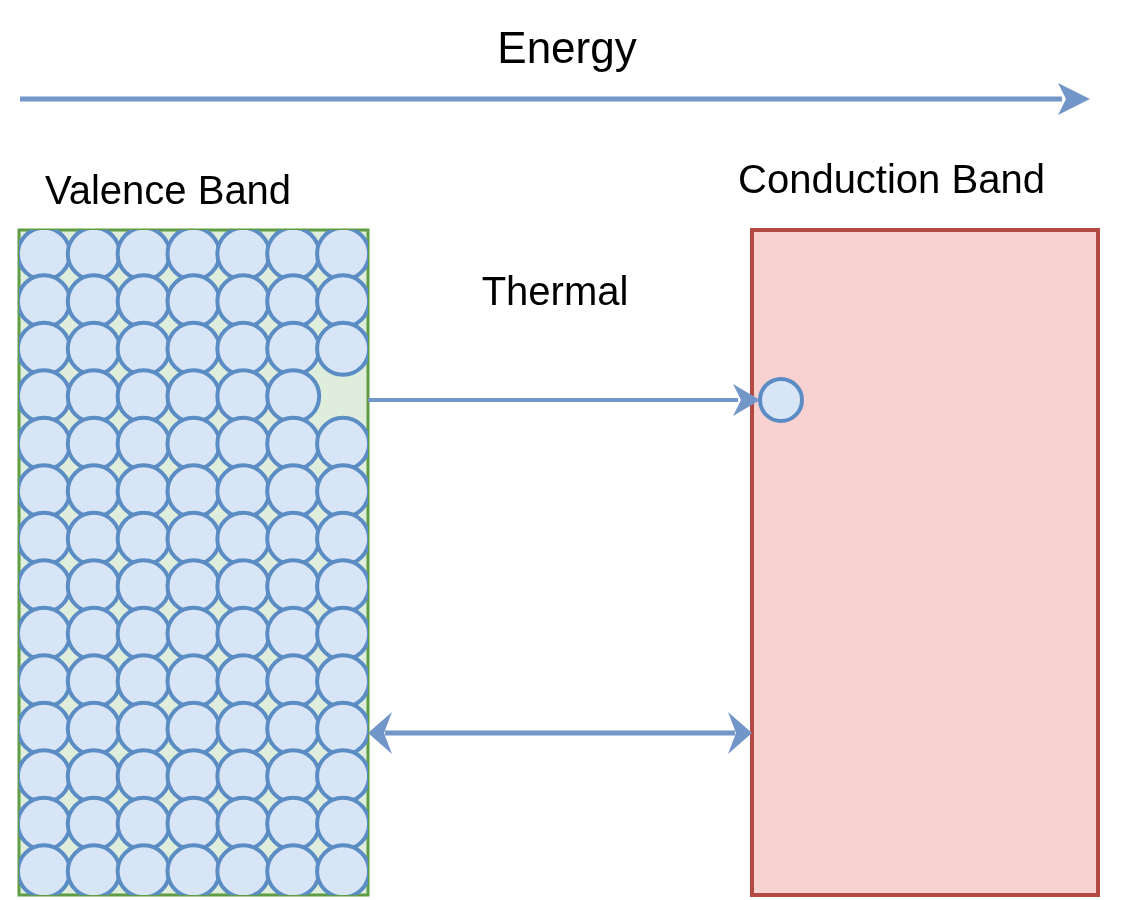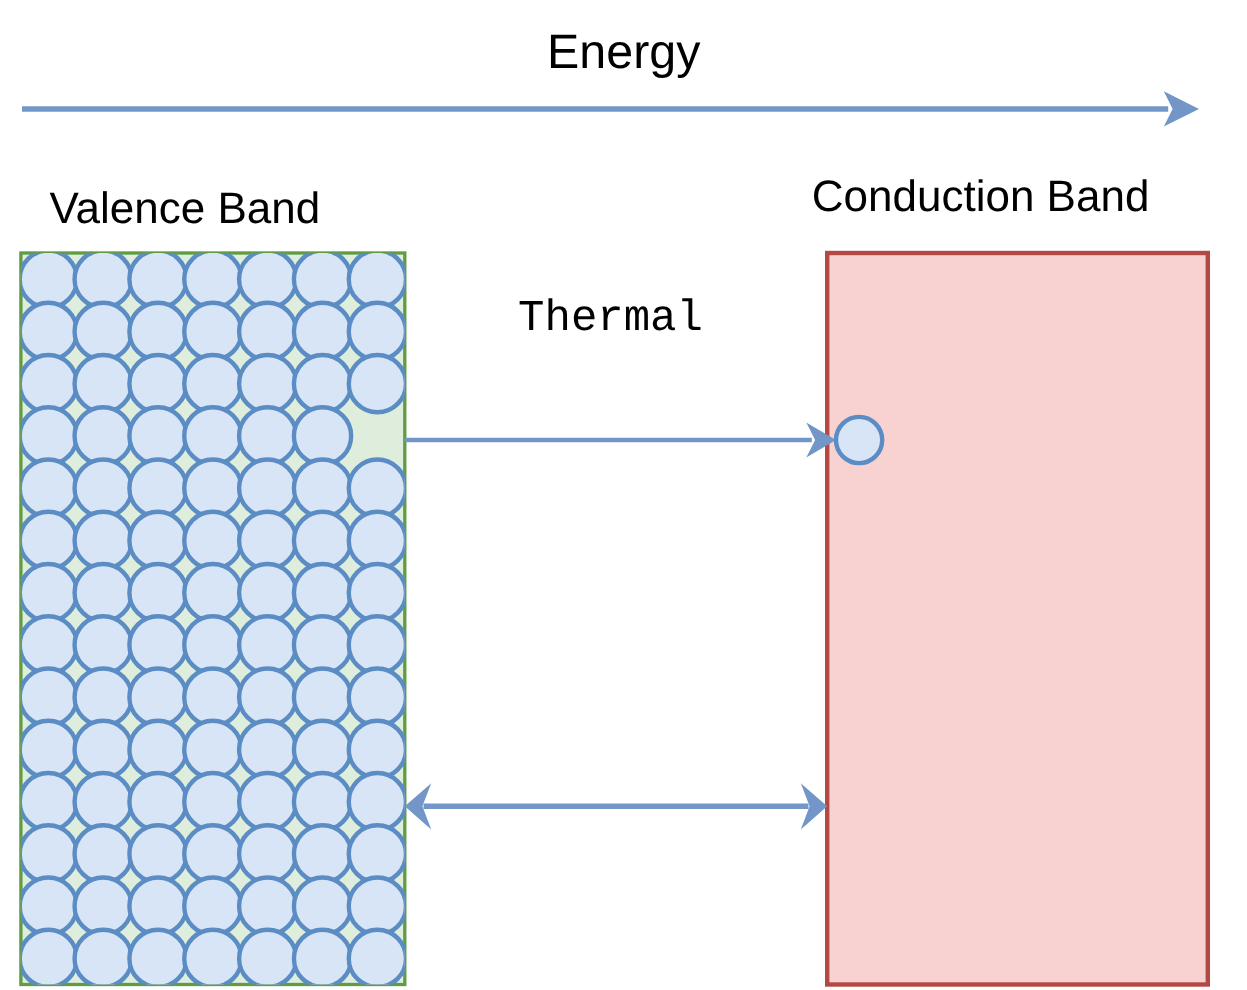--- a/index.html
+++ b/index.html
@@ -43,21 +43,21 @@
   .conduction-label { left: 738px; top: 156px; }
 
   .thermal-label {
     left: 405px; top: 265px;
     width: 300px;
     text-align: center;
     font-size: 40px;
     line-height: 52px;
     color: #000000;
   }
-  .thermal-label span { display: block; font-family: Liberation Mono, monospace; }
+  .thermal-label span { display: block; }
 
   .eg-label {
     left: 420px; top: 655px;
     width: 280px;
     text-align: center;
     font-size: 44px;
     line-height: 54px;
     color: #000000;
   }
 

